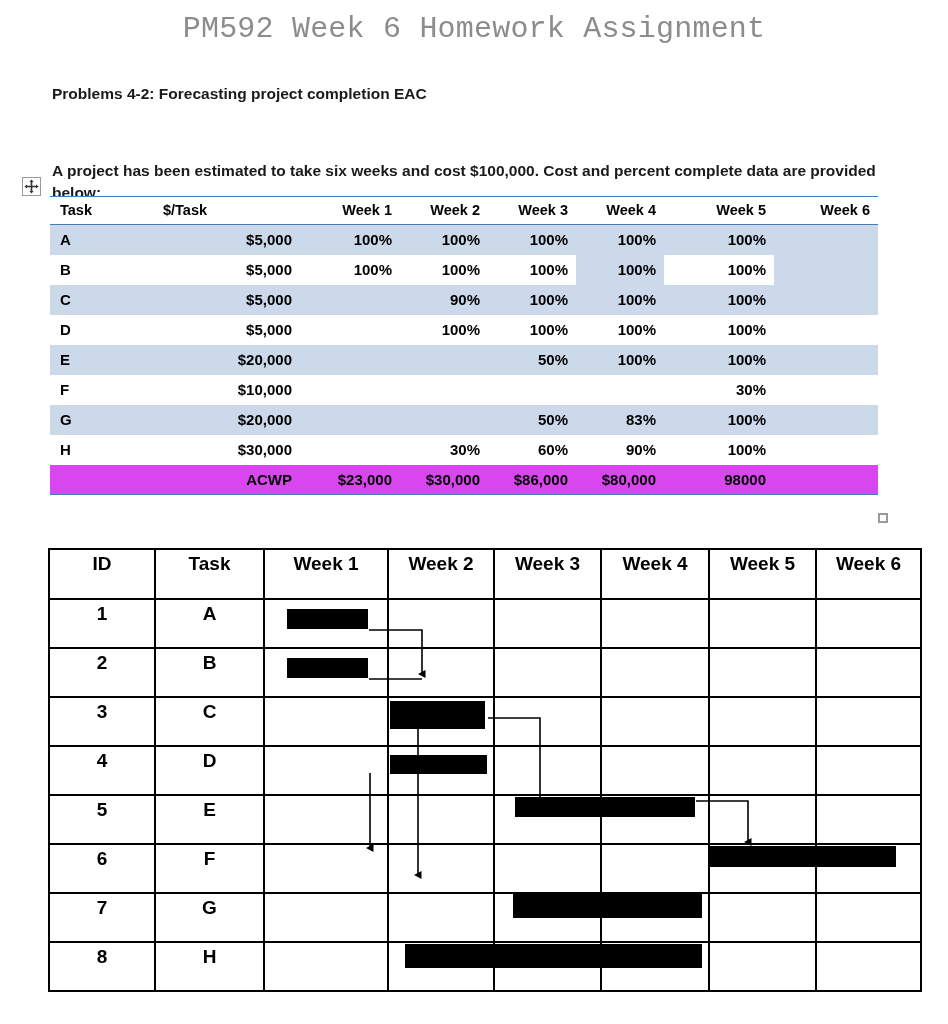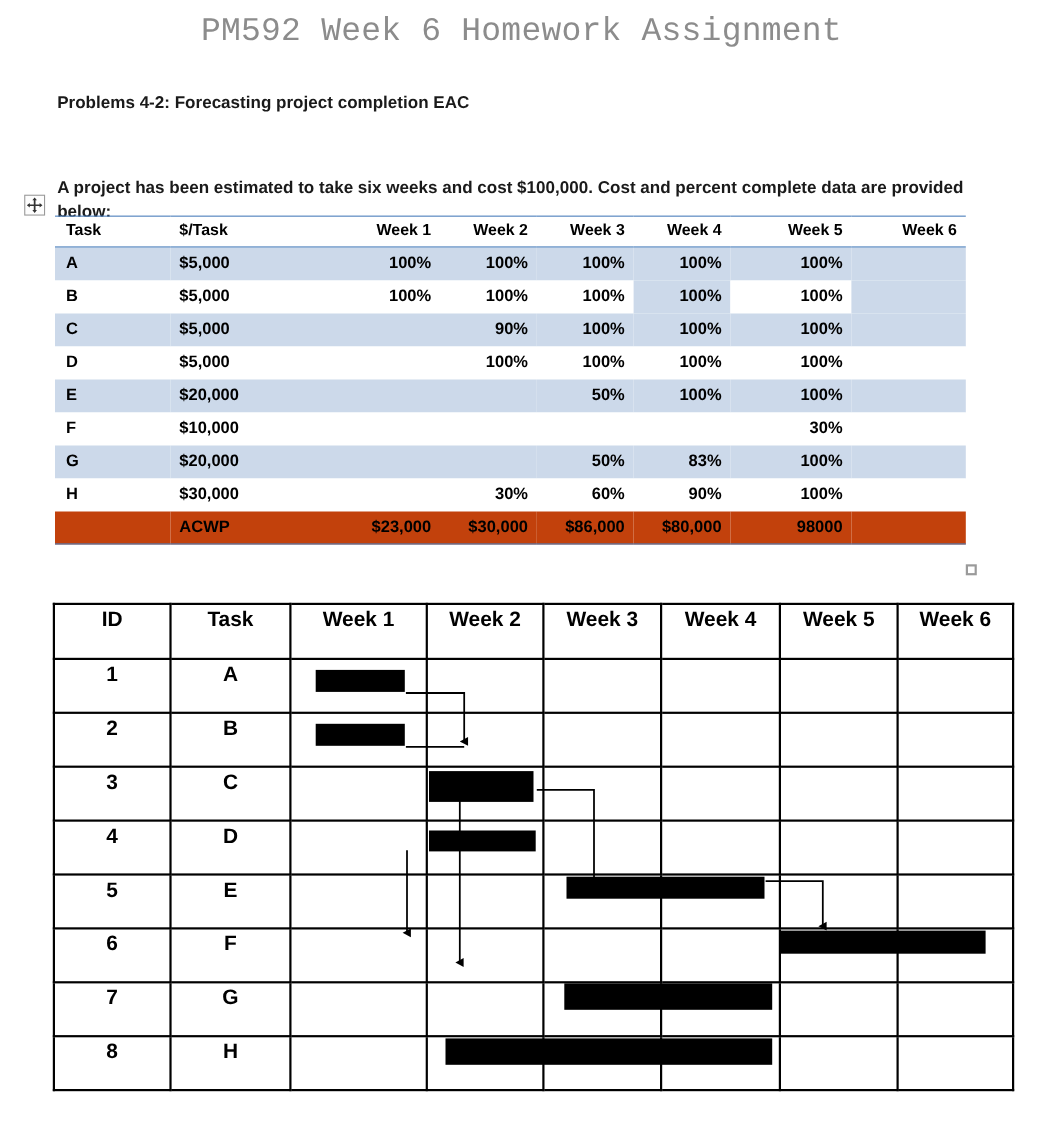--- a/index.html
+++ b/index.html
@@ -101,27 +101,27 @@
     box-sizing: border-box;
     text-align: right;
     font-weight: 600;
     white-space: nowrap;
   }
   table.cost-table tbody td.col-task {
     text-align: left;
     padding-left: 10px;
     font-weight: 700;
   }
-  table.cost-table tbody td.col-cost { text-align: left; font-weight: 600; }
+  table.cost-table tbody td.col-cost { text-align: right; font-weight: 600; }
   tr.band td { background: #ccd9ea; }
   tr.plain td { background: #ffffff; }
   
   tr.rowB td.inv { background: #ccd9ea; }
   tr.acwp td {
-    background: #c2410c;
+    background: #d946ef;
     font-weight: 600;
     border-bottom: 1.5px solid #4a7ebb;
   }
   tr.acwp td.col-cost { text-align: center; }
 
   
   #gantt-wrap {
     position: absolute;
     left: 48px;
     top: 548px;

